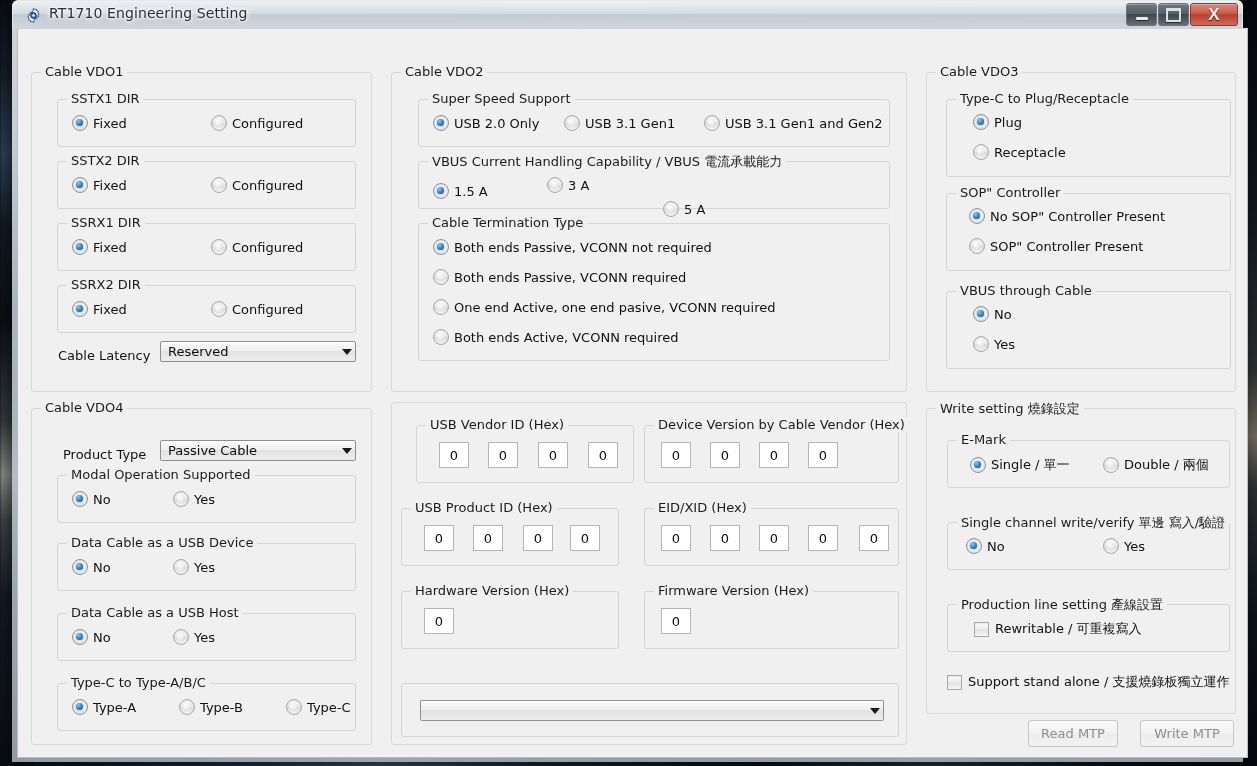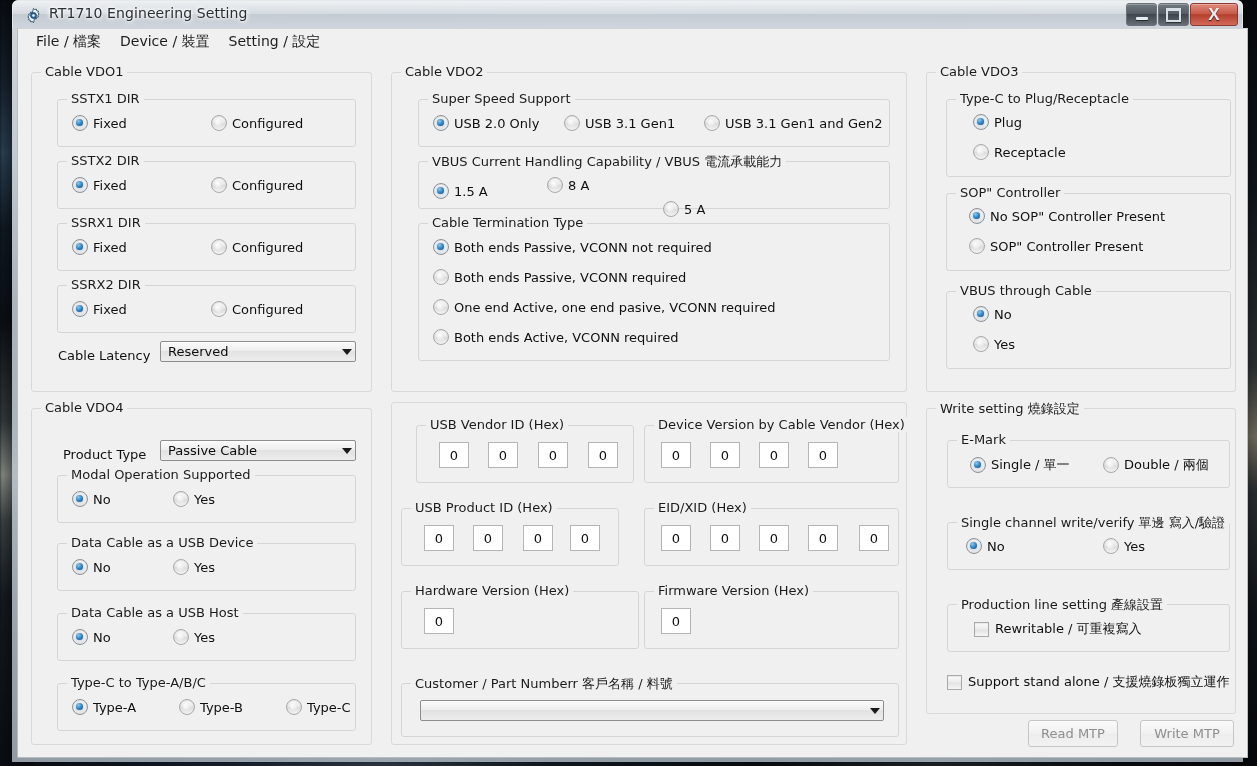--- a/index.html
+++ b/index.html
@@ -197,25 +197,20 @@
           <span class="glyph"></span>
         </div>
       <div class="wbtn close">
           <span class="glyph">X</span>
         </div>
     </div>
   </div>
 
   <div id="client">
 
-    <div id="menubar">
-      <div class="menu-item">File / 檔案</div>
-      <div class="menu-item">Device / 裝置</div>
-      <div class="menu-item">Setting / 設定</div>
-    </div>
 
     <div class="gb outer" style="left:13px;top:43px;width:341px;height:320px;">
       <span class="gb-title">Cable VDO1</span>
 
       <div class="gb" style="left:25px;top:26px;width:299px;height:48px;">
         <span class="gb-title">SSTX1 DIR</span>
         <div class="radio on" style="left:14px;top:15px;">
           <span class="rdot"></span>
           <span>Fixed</span>
         </div>
@@ -350,21 +345,21 @@
       </div>
 
       <div class="gb" style="left:26px;top:88px;width:472px;height:48px;">
         <span class="gb-title">VBUS Current Handling Capability / VBUS 電流承載能力</span>
         <div class="radio on" style="left:14px;top:21px;">
           <span class="rdot"></span>
           <span>1.5 A</span>
         </div>
         <div class="radio off" style="left:128px;top:15px;">
           <span class="rdot"></span>
-          <span>8 A</span>
+          <span>3 A</span>
         </div>
         <div class="radio off" style="left:244px;top:15px;margin-top:24px;">
           <span class="rdot"></span>
           <span>5 A</span>
         </div>
       </div>
 
       <div class="gb" style="left:26px;top:150px;width:472px;height:138px;">
         <span class="gb-title">Cable Termination Type</span>
         <div class="radio on" style="left:14px;top:15px;">
@@ -397,21 +392,21 @@
       </div>
 
       <div class="gb" style="left:9px;top:105px;width:218px;height:58px;">
         <span class="gb-title">USB Product ID (Hex)</span>
         <div class="hexbox" style="left:22px;top:16px;">0</div>
         <div class="hexbox" style="left:71px;top:16px;">0</div>
         <div class="hexbox" style="left:121px;top:16px;">0</div>
         <div class="hexbox" style="left:168px;top:16px;">0</div>
       </div>
 
-      <div class="gb" style="left:9px;top:188px;width:238px;height:58px;">
+      <div class="gb" style="left:9px;top:188px;width:218px;height:58px;">
         <span class="gb-title">Hardware Version (Hex)</span>
         <div class="hexbox" style="left:22px;top:16px;">0</div>
       </div>
 
       <div class="gb" style="left:252px;top:22px;width:255px;height:58px;padding-left:30px;">
         <span class="gb-title">Device Version by Cable Vendor (Hex)</span>
         <div class="hexbox" style="left:16px;top:16px;">0</div>
         <div class="hexbox" style="left:65px;top:16px;">0</div>
         <div class="hexbox" style="left:114px;top:16px;">0</div>
         <div class="hexbox" style="left:163px;top:16px;">0</div>
@@ -425,21 +420,20 @@
         <div class="hexbox" style="left:163px;top:16px;">0</div>
         <div class="hexbox" style="left:214px;top:16px;">0</div>
       </div>
 
       <div class="gb" style="left:252px;top:188px;width:255px;height:58px;">
         <span class="gb-title">Firmware Version (Hex)</span>
         <div class="hexbox" style="left:16px;top:16px;">0</div>
       </div>
 
       <div class="gb" style="left:9px;top:280px;width:498px;height:54px;">
-        <span class="gb-title">Customer / Part Numberr  客戶名稱 / 料號</span>
         <div class="combo" style="left:18px;top:16px;width:464px;">
           <span class="ctext"></span>
           <span class="carrow"></span>
         </div>
       </div>
     </div>
 
     <div class="gb outer" style="left:908px;top:43px;width:310px;height:320px;">
       <span class="gb-title">Cable VDO3</span>
 

